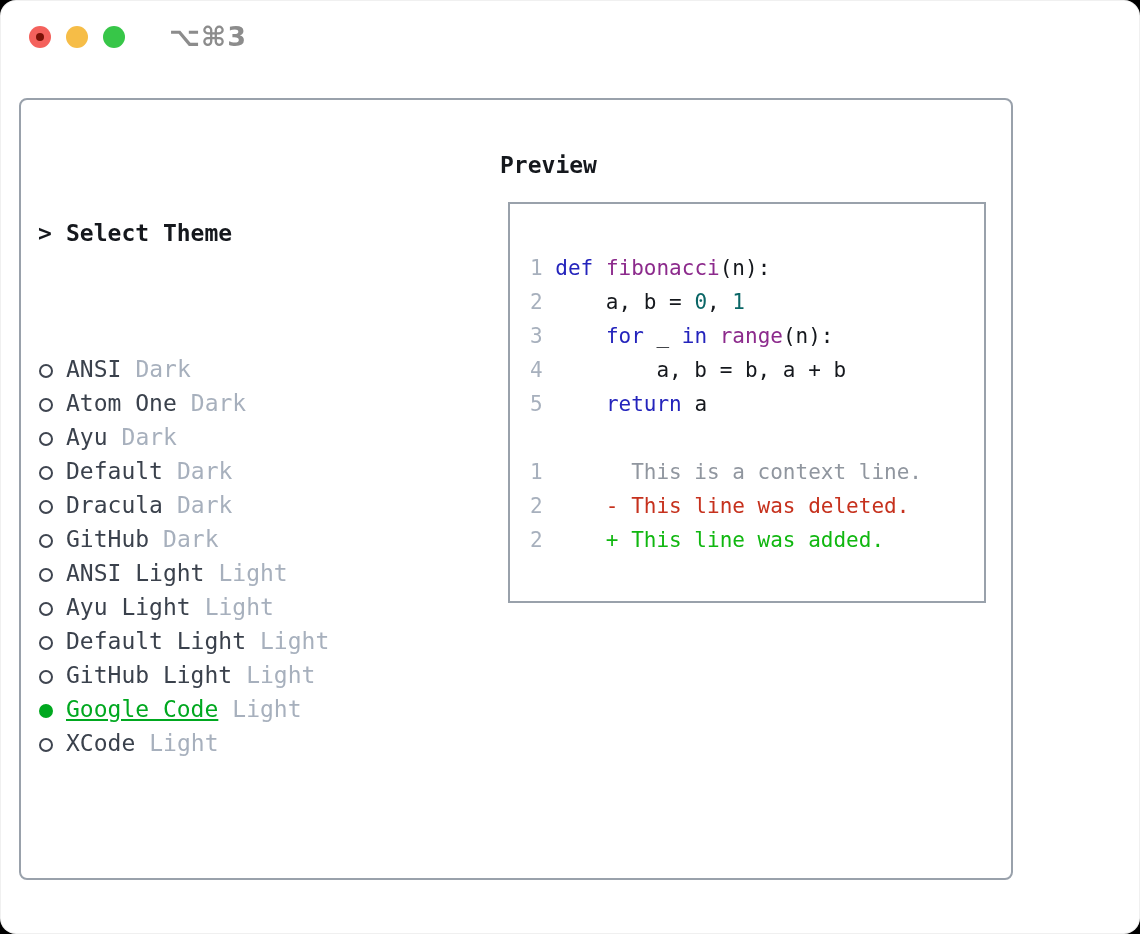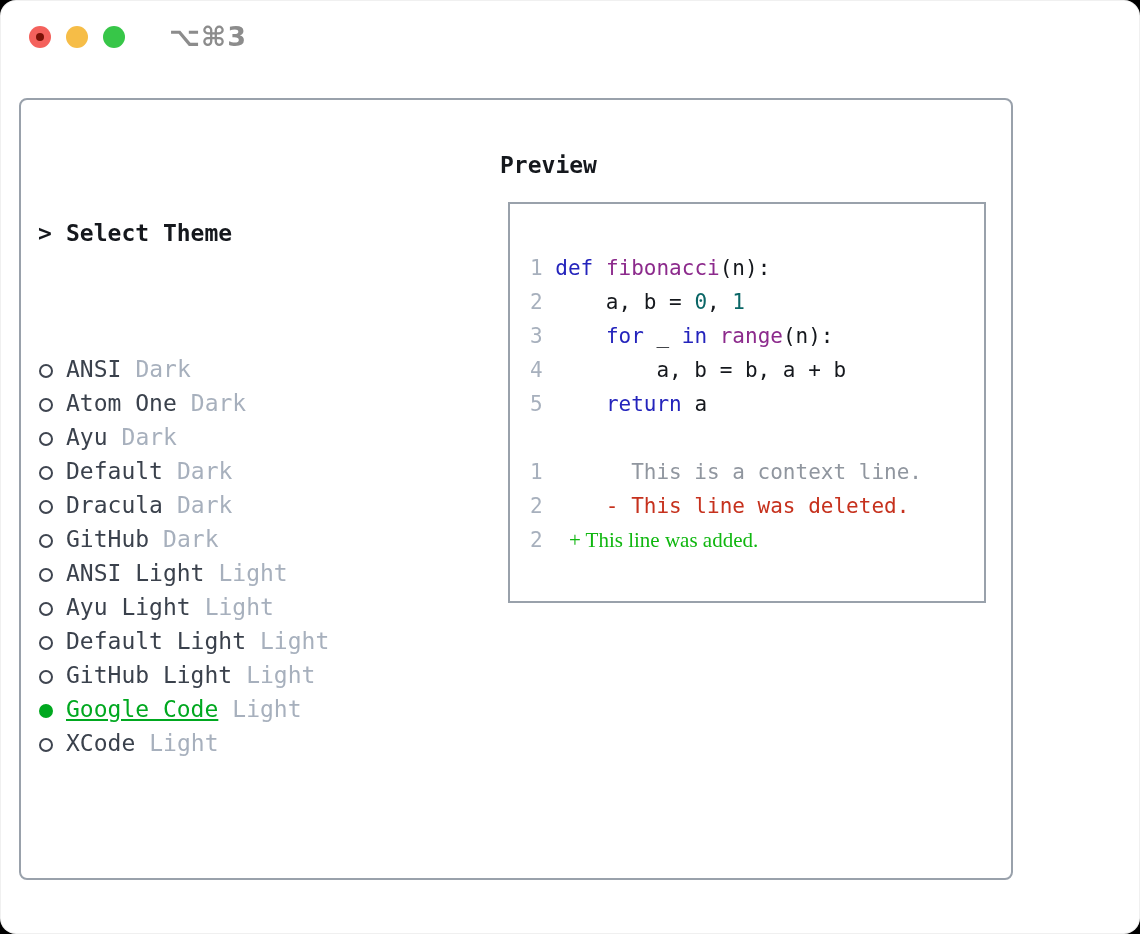--- a/index.html
+++ b/index.html
@@ -48,21 +48,21 @@
   .code { position: absolute; left: 20px; top: 47px; font-size: 21px; line-height: 34px;
           white-space: pre; color: var(--text_dark); }
   .code-line { height: 34px; }
   .t-ln  { color: var(--line_number_gray); }
   .t-pl  { color: var(--text_dark); }
   .t-kw  { color: var(--kw_blue); }
   .t-fn  { color: var(--fn_purple); }
   .t-num { color: var(--num_teal); }
   .t-ctx { color: var(--ctx_gray); text-align: right; }
   .t-del { color: var(--del_red); margin-top: 40px; }
-  .t-add { color: var(--add_green); font-family: Liberation Serif, serif; }
+  .t-add { color: var(--add_green); }
 </style>
 </head>
 <body>
 
 <div class="window">
 
   <div class="titlebar">
     <div class="tl tl-close"></div>
     <div class="tl tl-min"></div>
     <div class="tl tl-zoom"></div>

